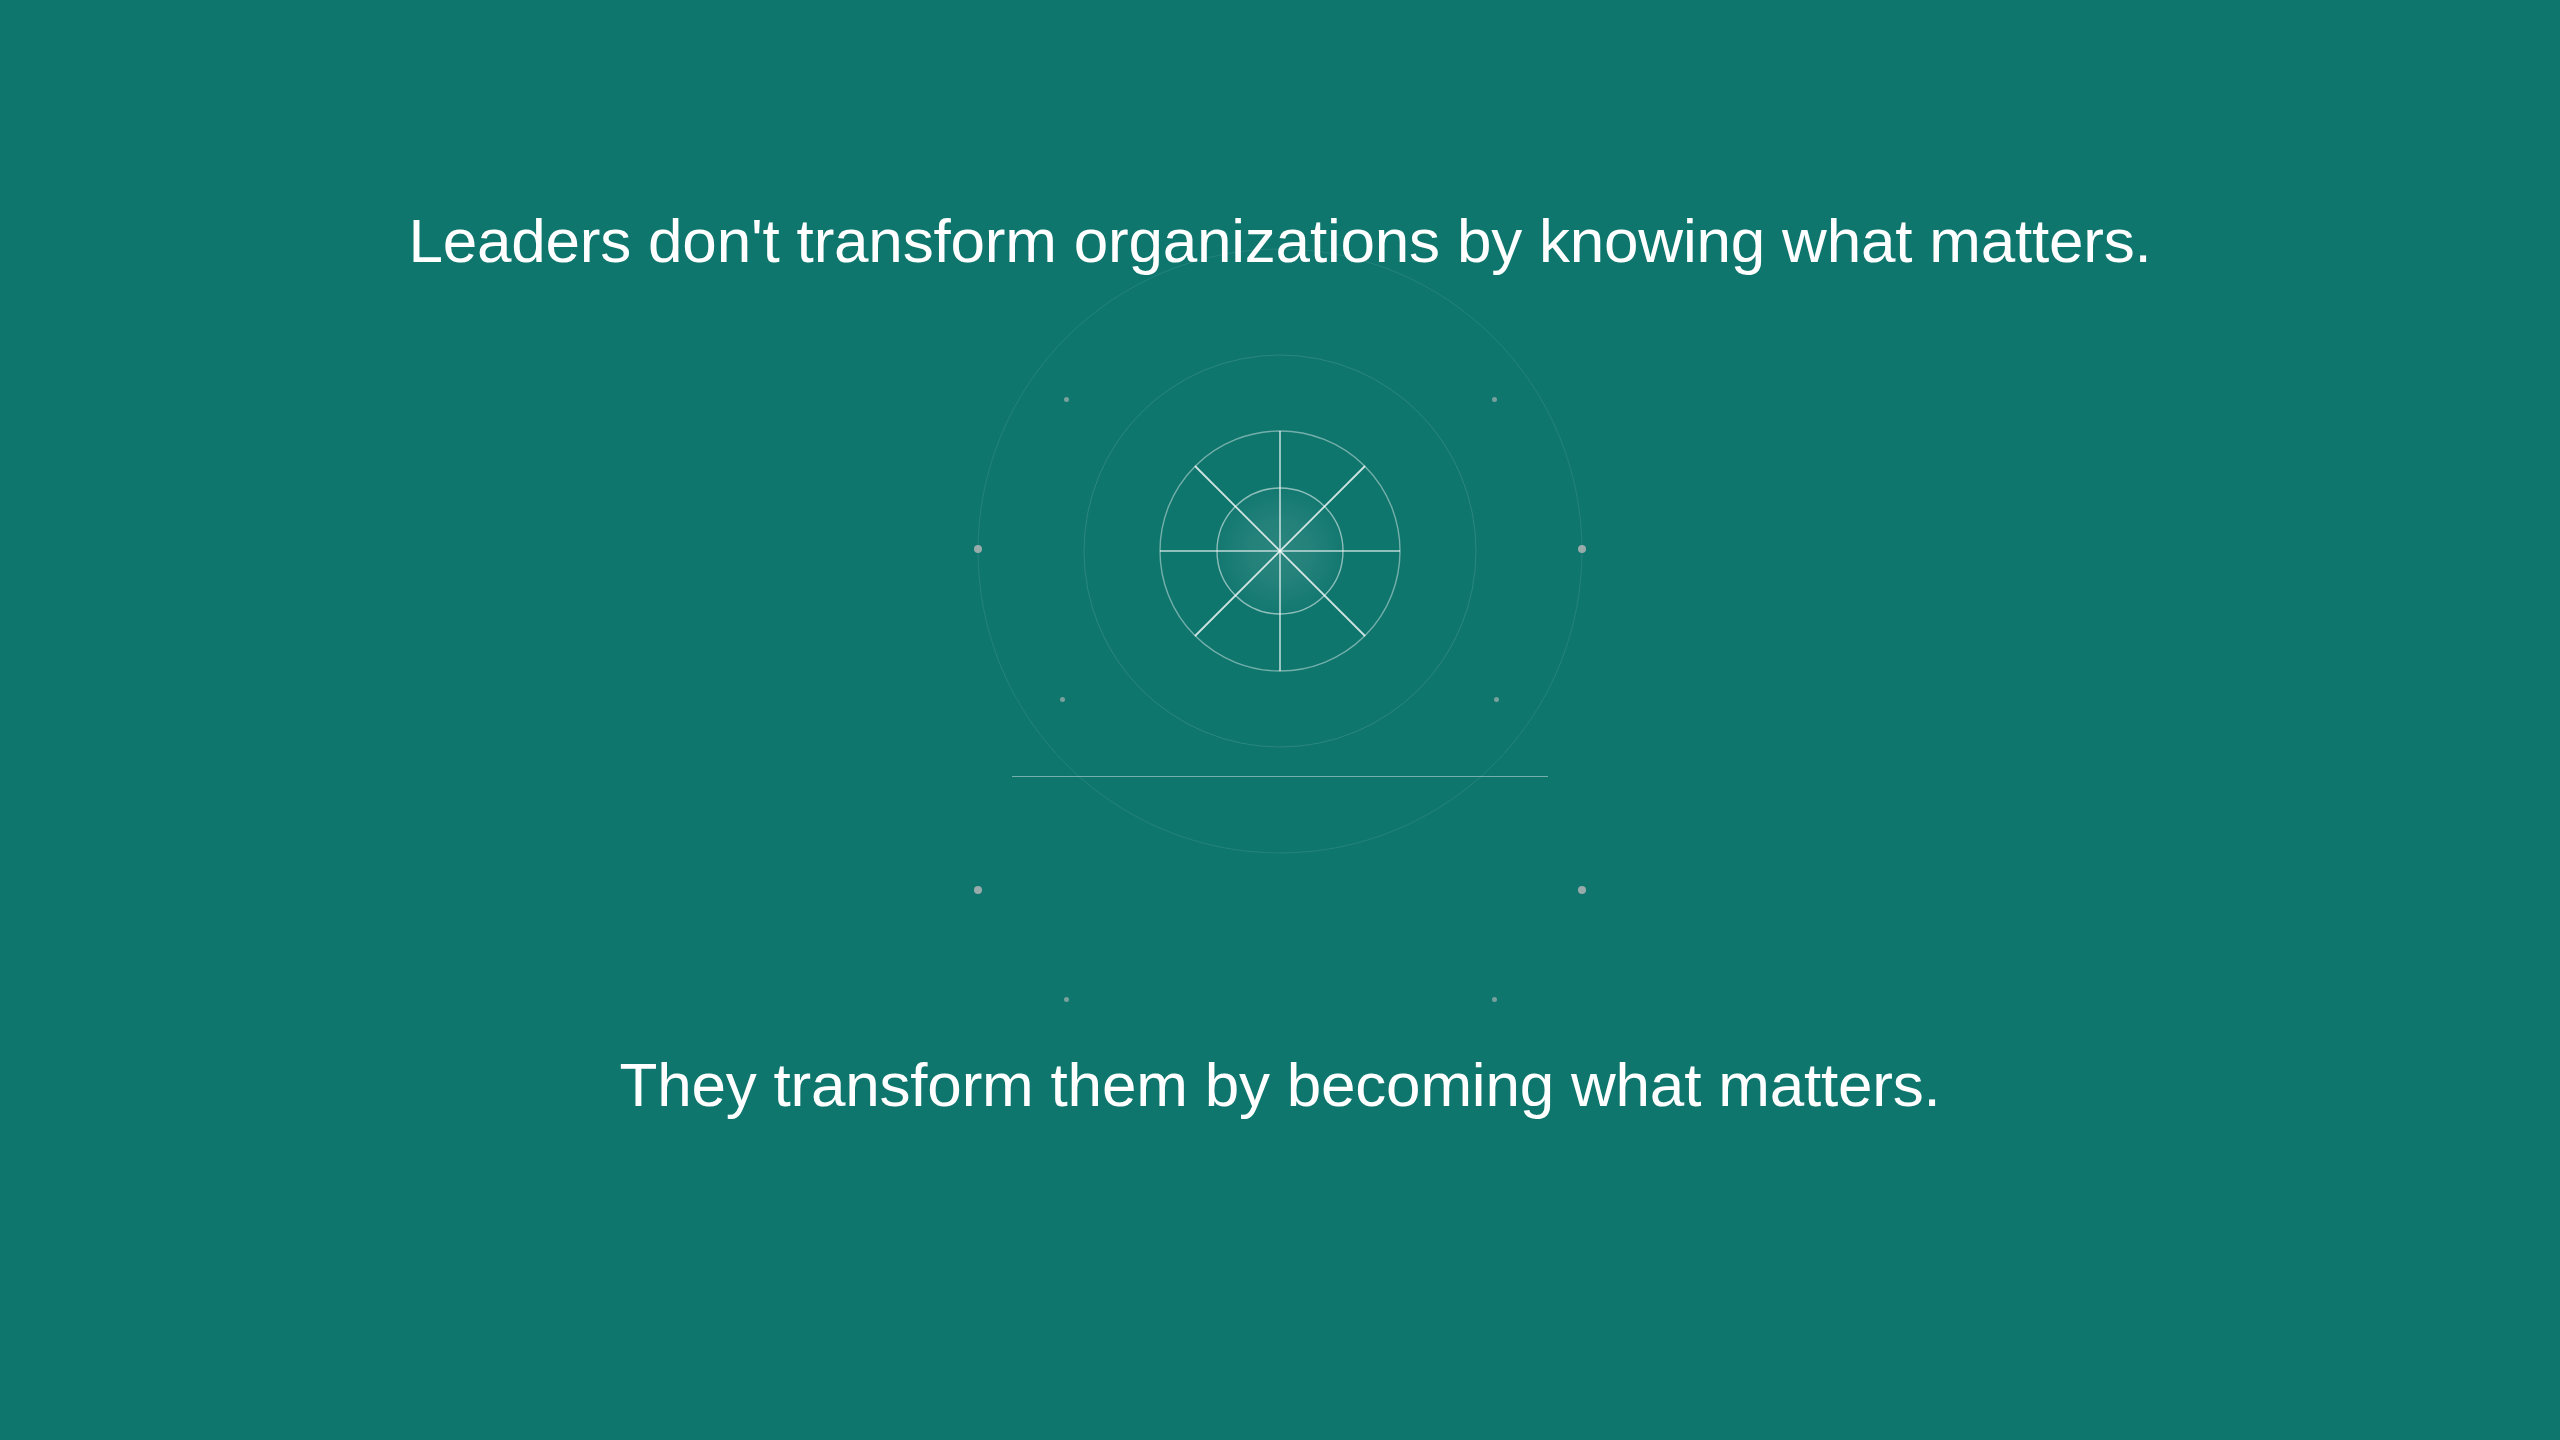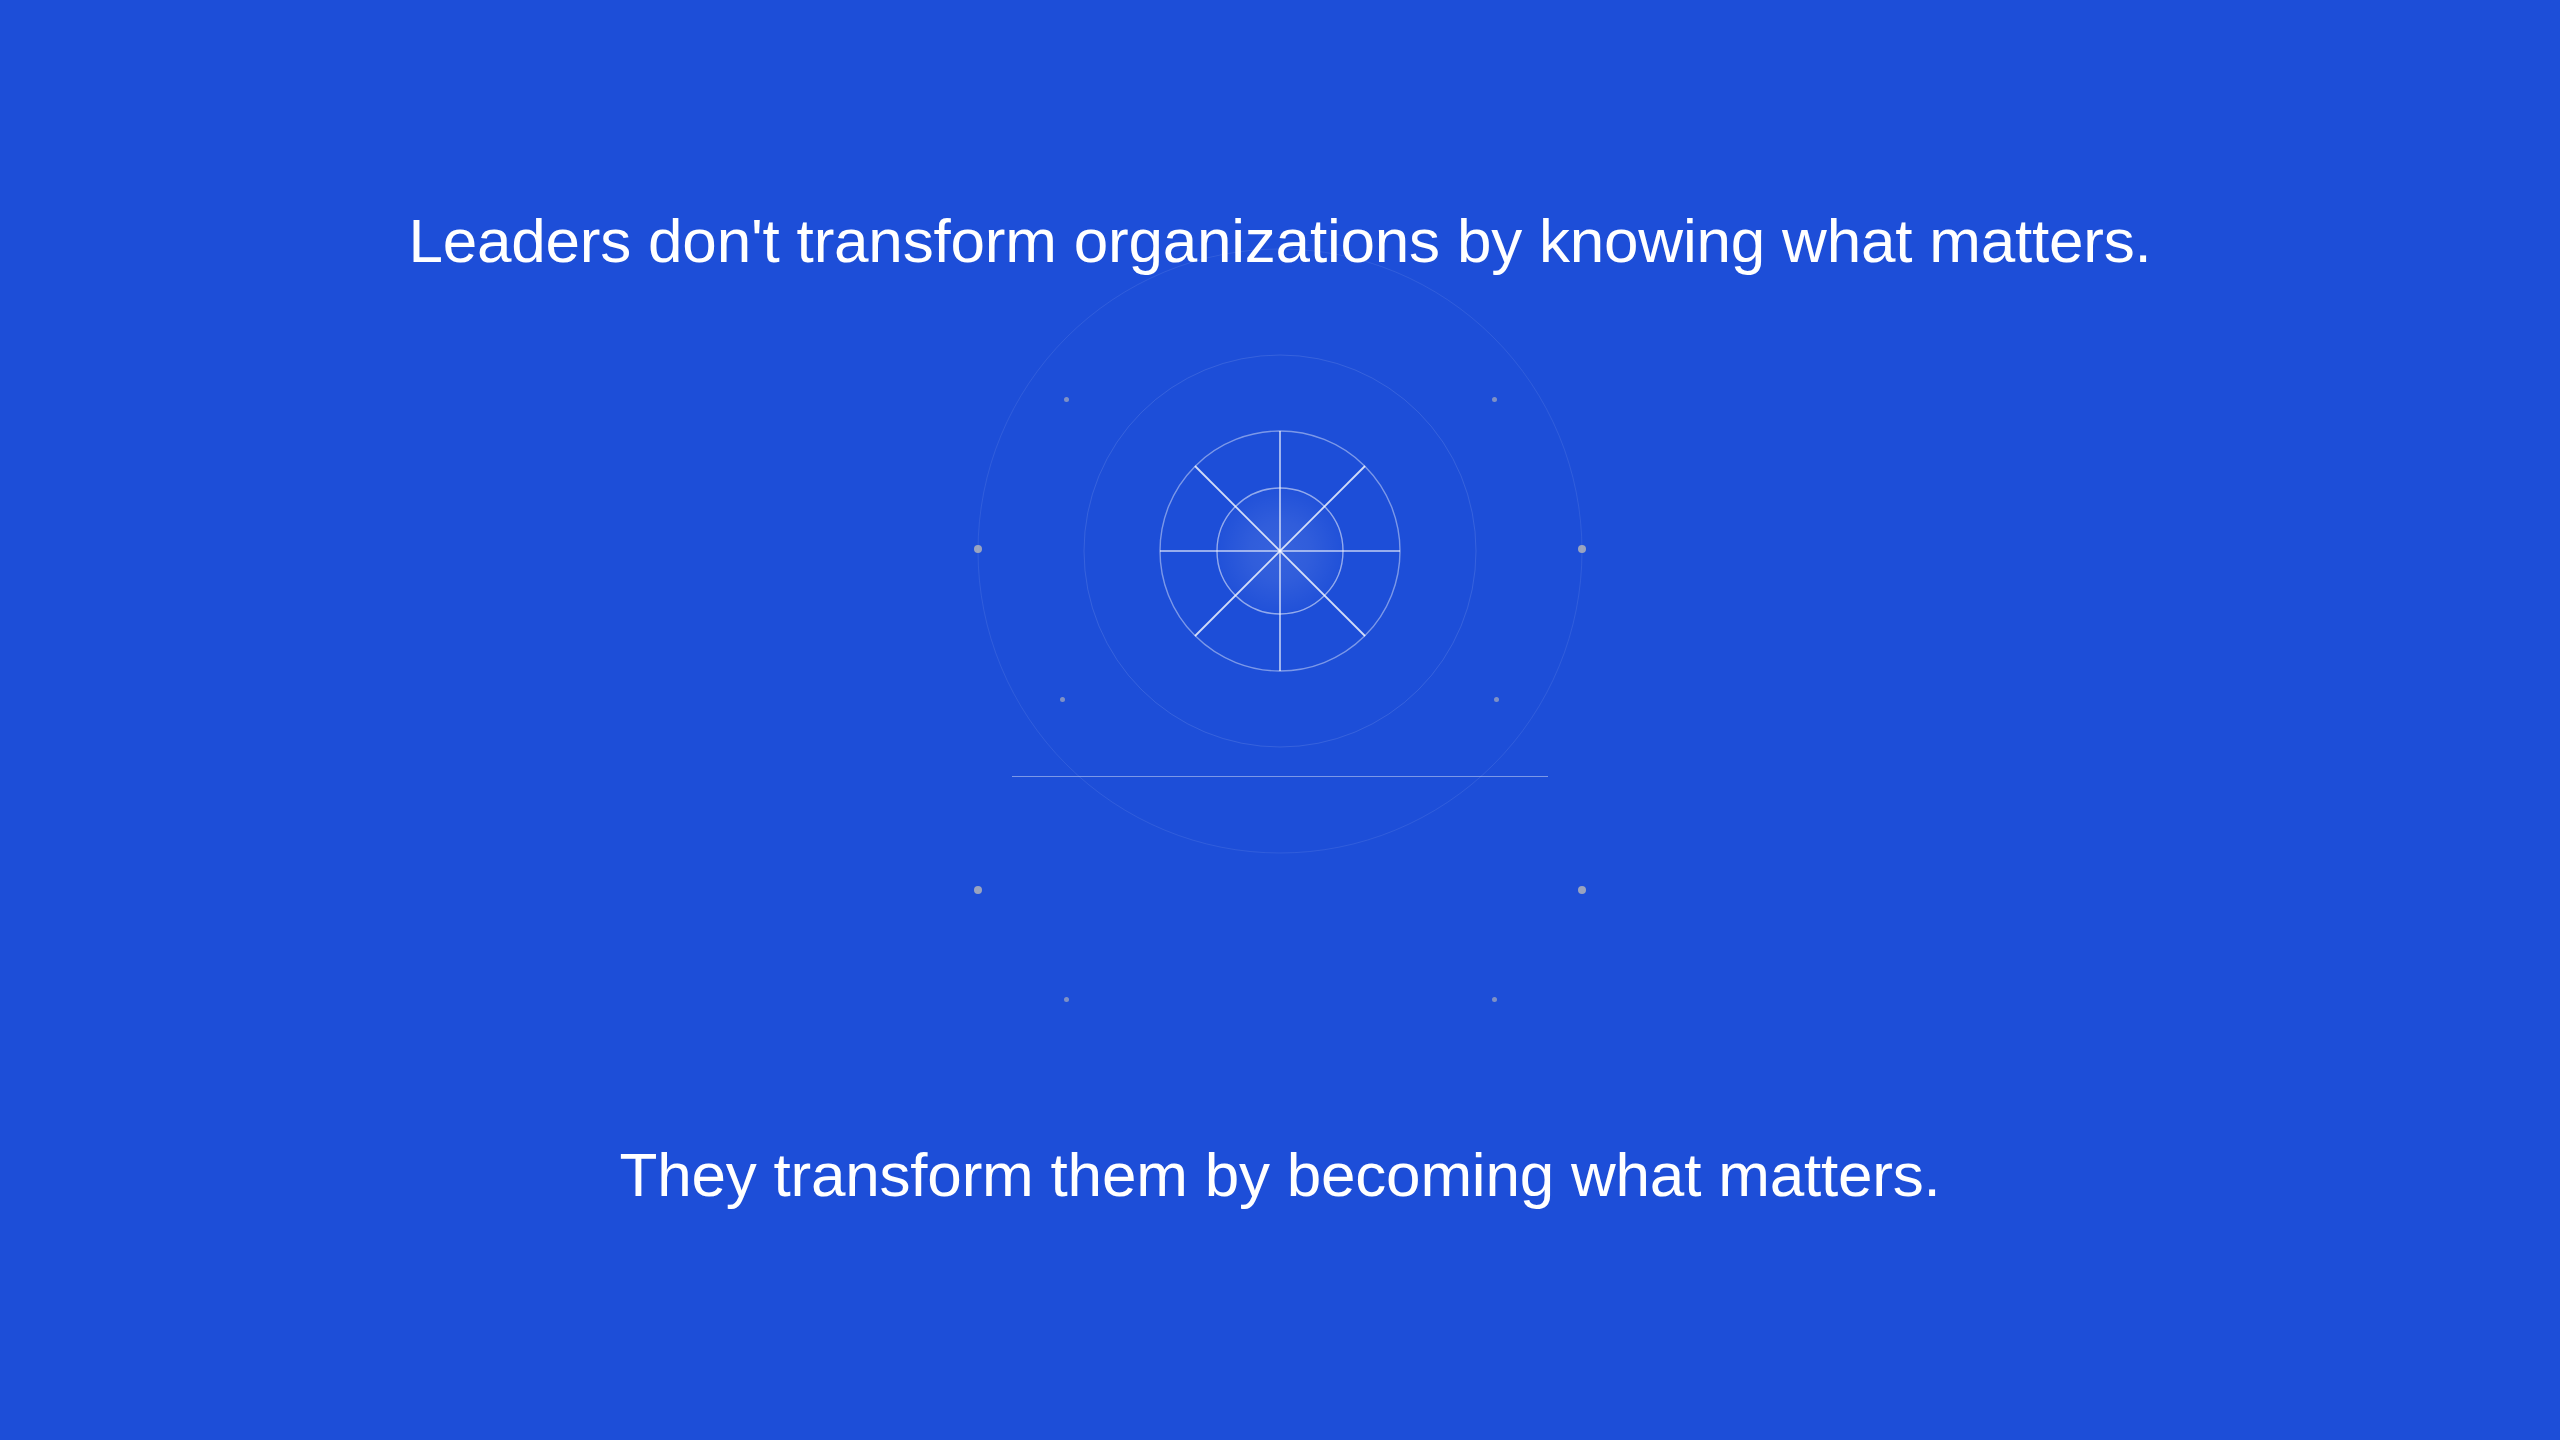--- a/index.html
+++ b/index.html
@@ -30,21 +30,21 @@
     text-align: center;
     color: #ffffff;
     font-family: "Liberation Sans", sans-serif;
     font-weight: 400;
     font-size: 62px;
     letter-spacing: -0.2px;
     line-height: 1.15;
     white-space: nowrap;
   }
   #quote-top    { top: 205px; }
-  #quote-bottom { top: 1139px; }
+  #quote-bottom { top: 1049px; }
 
   
   #emblem {
     position: absolute;
     left: 1280px;
     top: 551px;
     width: 0;
     height: 0;
   }
   #emblem svg {
@@ -85,21 +85,21 @@
   
   .scatter-dot {
     position: absolute;
     border-radius: 50%;
     background: #b9b9b9;
   }
 </style>
 </head>
 <body>
 
-<div id="stage" style="background: #1d4ed8;">
+<div id="stage" style="background: #0f766e;">
 
   <div id="quote-top" class="quote-line" style="color: rgb(255, 255, 255);">Leaders don't transform organizations by knowing what matters.</div>
 
   <div id="emblem" style="left: 1280px; top: 551px;">
     <div class="center-glow"></div>
     <svg viewBox="-400 -400 800 800">
       <circle class="ring" cx="0" cy="0" r="302" fill="none" stroke="rgba(255,255,255,0.085)" stroke-width="1"></circle>
       <circle class="ring" cx="0" cy="0" r="196" fill="none" stroke="rgba(255,255,255,0.115)" stroke-width="1"></circle>
       <circle class="ring" cx="0" cy="0" r="120" fill="none" stroke="rgba(255,255,255,0.42)" stroke-width="1.4"></circle>
       <circle class="ring" cx="0" cy="0" r="63" fill="none" stroke="rgba(255,255,255,0.52)" stroke-width="1.4"></circle>

